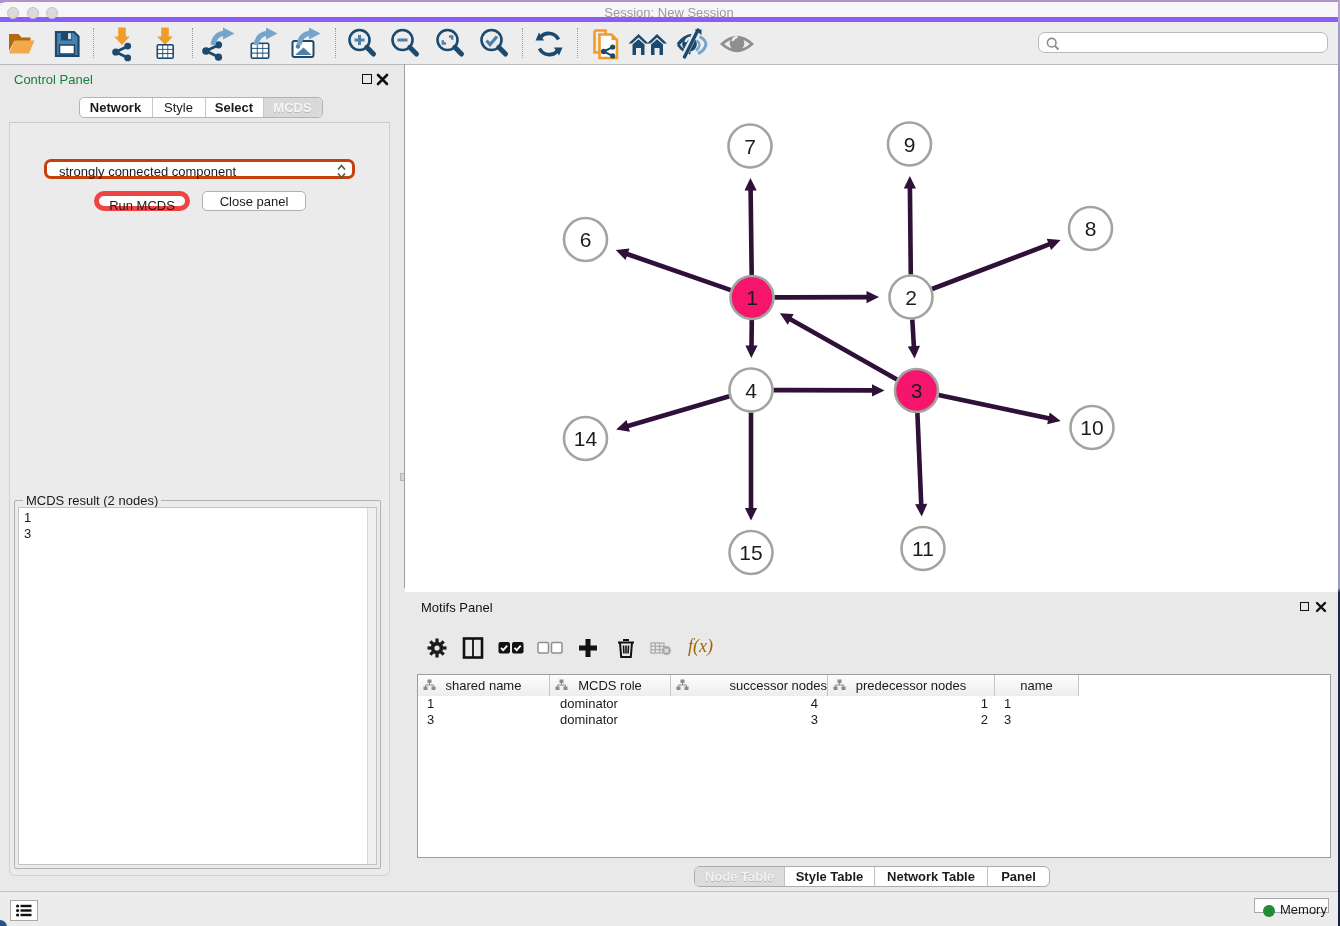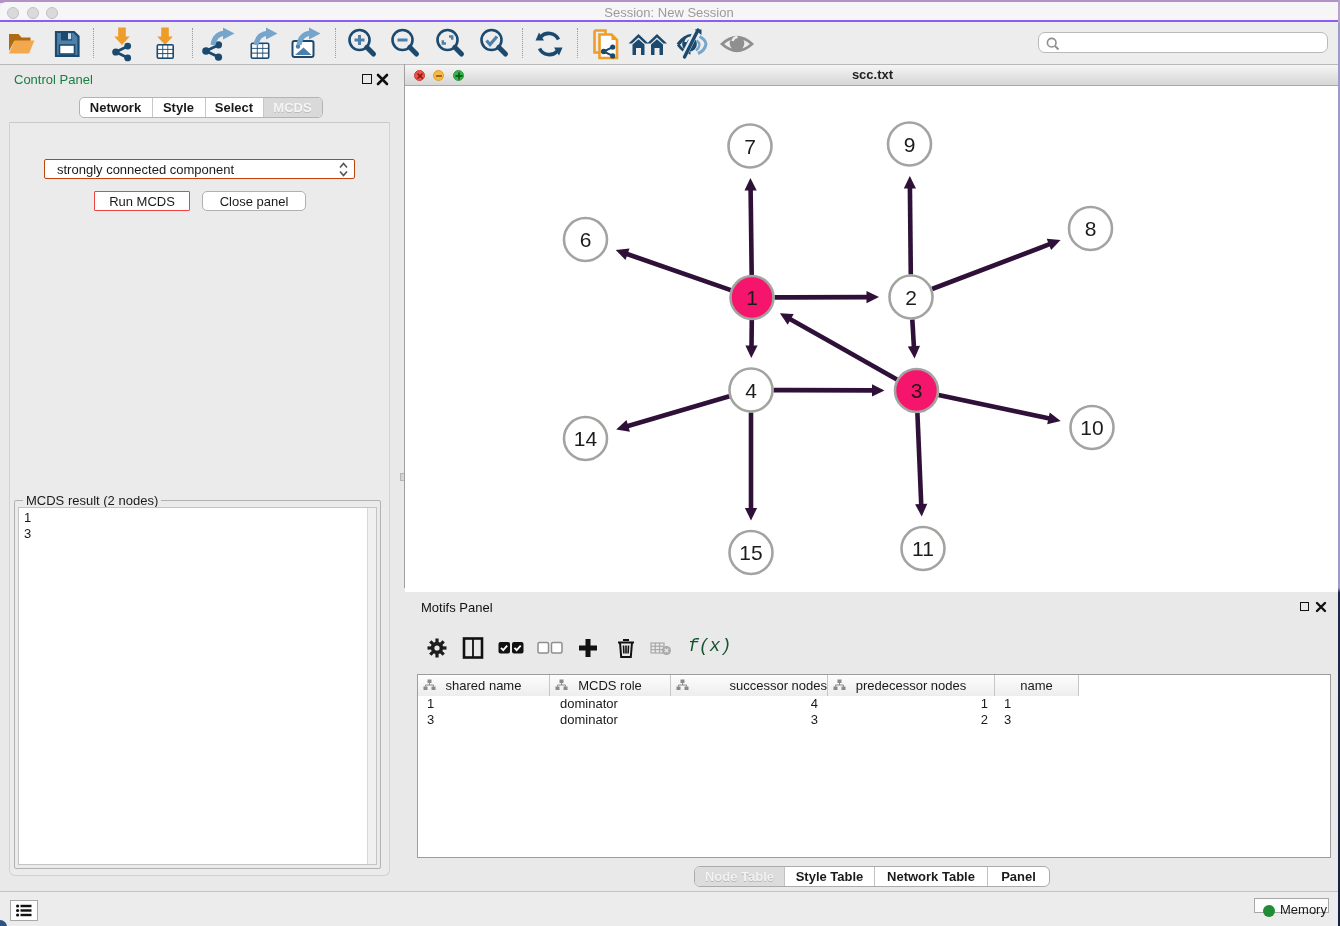--- a/index.html
+++ b/index.html
@@ -1,19 +1,19 @@
 <!DOCTYPE html>
 <html><head><meta charset="utf-8"><style>
 *{margin:0;padding:0;box-sizing:border-box}
 body{width:1340px;height:926px;position:relative;overflow:hidden;background:#e9e9e9;
 font-family:"Liberation Sans",sans-serif;font-size:13px;color:#1a1a1a;will-change:transform}
 .abs{position:absolute}
 </style></head><body>
 <div class="abs" style="left:0;top:0;width:1340px;height:3px;background:#b293c7"></div>
-<div class="abs" style="left:0;top:2px;width:1338px;height:20px;background:#f6f6f6;border-bottom:2px solid #8b5cf6;border-radius:6px 0 0 0">
+<div class="abs" style="left:0;top:2px;width:1338px;height:20px;background:#f6f6f6;border-bottom:5px solid #8b5cf6;border-radius:6px 0 0 0">
  <div class="abs" style="left:7.2px;top:4.7px;width:12px;height:12px;border-radius:50%;background:#dadada;border:1px solid #c2c2c2"></div>
  <div class="abs" style="left:26.6px;top:4.7px;width:12px;height:12px;border-radius:50%;background:#dadada;border:1px solid #c2c2c2"></div>
  <div class="abs" style="left:46.4px;top:4.7px;width:12px;height:12px;border-radius:50%;background:#dadada;border:1px solid #c2c2c2"></div>
  <div style="text-align:center;line-height:21px;color:#9b9b9b;font-size:13px">Session: New Session</div>
 </div>
 <div class="abs" style="left:0;top:22px;width:1338px;height:43px;background:#ededed;border-bottom:1px solid #b9b9b9">
 <div style="position:absolute;left:4.0px;top:4px;width:36px;height:36px"><svg width="36" height="36" viewBox="0 0 36 36">
 <path d="M5 8 h9.5 l3 3.5 h9 v4 H10 L5 25 z" fill="#b06a10"></path>
 <path d="M5 27.5 L10.5 14.5 H30.5 L25 27.5 z" fill="#f4a84e"></path>
       </svg></div>
@@ -171,67 +171,49 @@
 
 <div class="abs" style="left:0;top:65px;width:404px;height:826px;background:#e9e9e9">
  <div class="abs" style="left:14px;top:7px;font-size:13px;color:#15803d">Control Panel</div>
  <div class="abs" style="left:362px;top:9px;width:10px;height:10px;border:1.5px solid #111"></div>
  <svg class="abs" style="left:376px;top:8px" width="13" height="13" viewBox="0 0 13 13">
       <path d="M2 2 L11 11 M11 2 L2 11" stroke="#111" stroke-width="2.6" stroke-linecap="round"></path>
     </svg>
 
  <div class="abs" style="left:78.5px;top:32px;width:244px;height:21px;background:#fff;border:1px solid #b3b3b3;border-radius:5px;overflow:hidden;display:flex">
   <div style="width:73px;border-right:1px solid #c8c8c8;text-align:center;line-height:20px;font-weight:bold">Network</div>
-  <div style="width:53px;border-right:1px solid #c8c8c8;text-align:center;line-height:20px;font-weight:bold">Style</div>
+  <div style="width:53px;border-right:1px solid #c8c8c8;text-align:center;line-height:20px;font-weight:normal">Style</div>
   <div style="width:58px;border-right:1px solid #c8c8c8;text-align:center;line-height:20px;font-weight:bold">Select</div>
   <div style="flex:1;background:#d9d9d9;text-align:center;line-height:20px;font-weight:bold;color:#f5f5f5;text-shadow:0 1px 0 #bbb">MCDS</div>
  </div>
 
  <div class="abs" style="left:9px;top:57px;width:381px;height:754px;background:#ebebeb;border:1px solid #d2d2d2;border-top:1px solid #c9c9c9;border-radius:0 0 6px 6px"></div>
 
- <div class="abs" style="left:44px;top:94px;width:311px;height:20px;background:#fff;border:1px solid #c2410c;border-radius:2px">
+ <div class="abs" style="left:44px;top:94px;width:311px;height:20px;background:#fff;border:3px solid #c2410c;border-radius:7px">
    <div style="position:absolute;left:12px;top:0;line-height:19px;font-size:13px">strongly connected component</div>
    <svg style="position:absolute;right:5px;top:2px" width="11" height="15" viewBox="0 0 11 15">
         <path d="M2 5.5 L5.5 1.5 L9 5.5 M2 9.5 L5.5 13.5 L9 9.5" fill="none" stroke="#555" stroke-width="1.6"></path>
       </svg>
  </div>
- <div class="abs" style="left:94px;top:126px;width:96px;height:20px;background:#fff;border:1px solid #ef4444;border-radius:1px;text-align:center;line-height:19px;font-size:13px">Run MCDS</div>
+ <div class="abs" style="left:94px;top:126px;width:96px;height:20px;background:#fff;border:5px solid #ef4444;border-radius:10px;text-align:center;line-height:19px;font-size:13px">Run MCDS</div>
  <div class="abs" style="left:202px;top:126px;width:104px;height:20px;background:#fff;border:1px solid #b0b0b0;border-radius:5px;text-align:center;line-height:19px;font-size:13px">Close panel</div>
 
  <div class="abs" style="left:14px;top:435px;width:367px;height:369px;border:1px solid #b2b2b2;border-radius:2px">
    <div style="position:absolute;left:8px;top:-8px;background:#ebebeb;padding:0 3px;font-size:13px">MCDS result (2 nodes)</div>
    <div style="position:absolute;left:3px;top:6px;right:3px;bottom:3px;background:#fff;border:1px solid #c4c4c4">
      <div style="position:absolute;left:5px;top:2px;font-size:13px;line-height:16px">1<br>3</div>
      <div style="position:absolute;right:0;top:0;bottom:0;width:9px;background:#f0f0f0;border-left:1px solid #d8d8d8"></div>
    </div>
  </div>
 </div>
 
 <div class="abs" style="left:399.5px;top:473px;width:5px;height:8px;background:#d4d4d4;border:1px solid #b5b5b5"></div>
 
 <div class="abs" style="left:404px;top:64px;width:1px;height:524px;background:#9f9f9f"></div>
 <div class="abs" style="left:405px;top:65px;width:935px;height:527px;background:#fff">
- <div class="abs" style="left:0;top:0;width:100%;height:21px;background:linear-gradient(#f5f5f5,#d6d6d6);border-bottom:1px solid #a8a8a8">
-  <div class="abs" style="left:8.5px;top:5px;width:11px;height:11px;border-radius:50%;background:#ed554c;border:0.5px solid #d0392f">
-    <svg width="10" height="10" viewBox="0 0 10 10" style="position:absolute;left:0px;top:0px">
-          <path d="M2.5 2.5 L7.5 7.5 M7.5 2.5 L2.5 7.5" stroke="#8c1711" stroke-width="1.6"></path>
-        </svg>
-      </div>
-  <div class="abs" style="left:28px;top:5px;width:11px;height:11px;border-radius:50%;background:#f5bb45;border:0.5px solid #dd9e2c">
-    <svg width="10" height="10" viewBox="0 0 10 10" style="position:absolute;left:0px;top:0px">
-          <path d="M2 5 L8 5" stroke="#985f10" stroke-width="1.8"></path>
-        </svg>
-      </div>
-  <div class="abs" style="left:47.5px;top:5px;width:11px;height:11px;border-radius:50%;background:#38b24a;border:0.5px solid #2b9a3b">
-    <svg width="10" height="10" viewBox="0 0 10 10" style="position:absolute;left:0px;top:0px">
-          <path d="M5 1.5 L5 8.5 M1.5 5 L8.5 5" stroke="#0f5c1c" stroke-width="1.8"></path>
-        </svg>
-      </div>
-  <div style="text-align:center;line-height:20px;font-weight:bold;font-size:13px;color:#222">scc.txt</div>
- </div>
  <svg class="abs" style="left:0;top:21px;will-change:transform" width="934" height="505" viewBox="0 0 934 505">
 <g stroke="#2e1038" stroke-width="4.6">
 <line x1="346.7" y1="189.0" x2="345.6" y2="102.5"></line>
 <line x1="325.8" y1="204.1" x2="220.6" y2="167.5"></line>
 <line x1="369.5" y1="211.4" x2="463.5" y2="211.1"></line>
 <line x1="346.8" y1="234.0" x2="346.5" y2="261.5"></line>
 <line x1="505.8" y1="188.5" x2="504.9" y2="100.5"></line>
 <line x1="527.0" y1="203.0" x2="645.8" y2="157.7"></line>
 <line x1="507.3" y1="233.5" x2="509.0" y2="262.1"></line>
 <line x1="491.9" y1="293.4" x2="384.0" y2="232.4"></line>
@@ -334,21 +316,21 @@
       <g stroke="#a9a9a9" fill="none" stroke-width="1.2">
         <rect x="1" y="3" width="13" height="10"></rect>
         <line x1="1" y1="6.3" x2="14" y2="6.3"></line>
         <line x1="1" y1="9.6" x2="14" y2="9.6"></line>
         <line x1="5.3" y1="3" x2="5.3" y2="13"></line>
         <line x1="9.6" y1="3" x2="9.6" y2="13"></line>
       </g>
       <circle cx="16.5" cy="10.5" r="4.5" fill="#a9a9a9"></circle>
       <path d="M14.7 8.7 l3.6 3.6 M18.3 8.7 l-3.6 3.6" stroke="#e8e8e8" stroke-width="1.3"></path>
     </svg></div>
-<div class="abs" style="left:688px;top:636px;font-family:Liberation Mono, monospace;font-style:italic;font-size:18px;color:#14532d">f(x)</div>
+<div class="abs" style="left:688px;top:636px;font-family:Liberation Serif, serif;font-style:italic;font-size:18px;color:#a16207">f(x)</div>
 <div class="abs" style="left:417px;top:674px;width:914px;height:184px;background:#fff;border:1px solid #9d9d9d">
 <div class="abs" style="left:0px;top:0;width:132px;height:21px;border-right:1px solid #c6c6c6;background:linear-gradient(#fdfdfd,#ededed)">
       <div style="position:absolute;left:5px;top:4px"><svg width="13" height="12" viewBox="0 0 13 12">
           <g fill="#8a8a8a">
             <rect x="4.5" y="0.5" width="4" height="3.5"></rect>
             <rect x="0.5" y="7.5" width="4" height="3.5"></rect>
             <rect x="8.5" y="7.5" width="4" height="3.5"></rect>
           </g>
           <path d="M6.5 4 V6 M2.5 7.5 V6 H10.5 V7.5" fill="none" stroke="#8a8a8a" stroke-width="1"></path>
         </svg></div>

